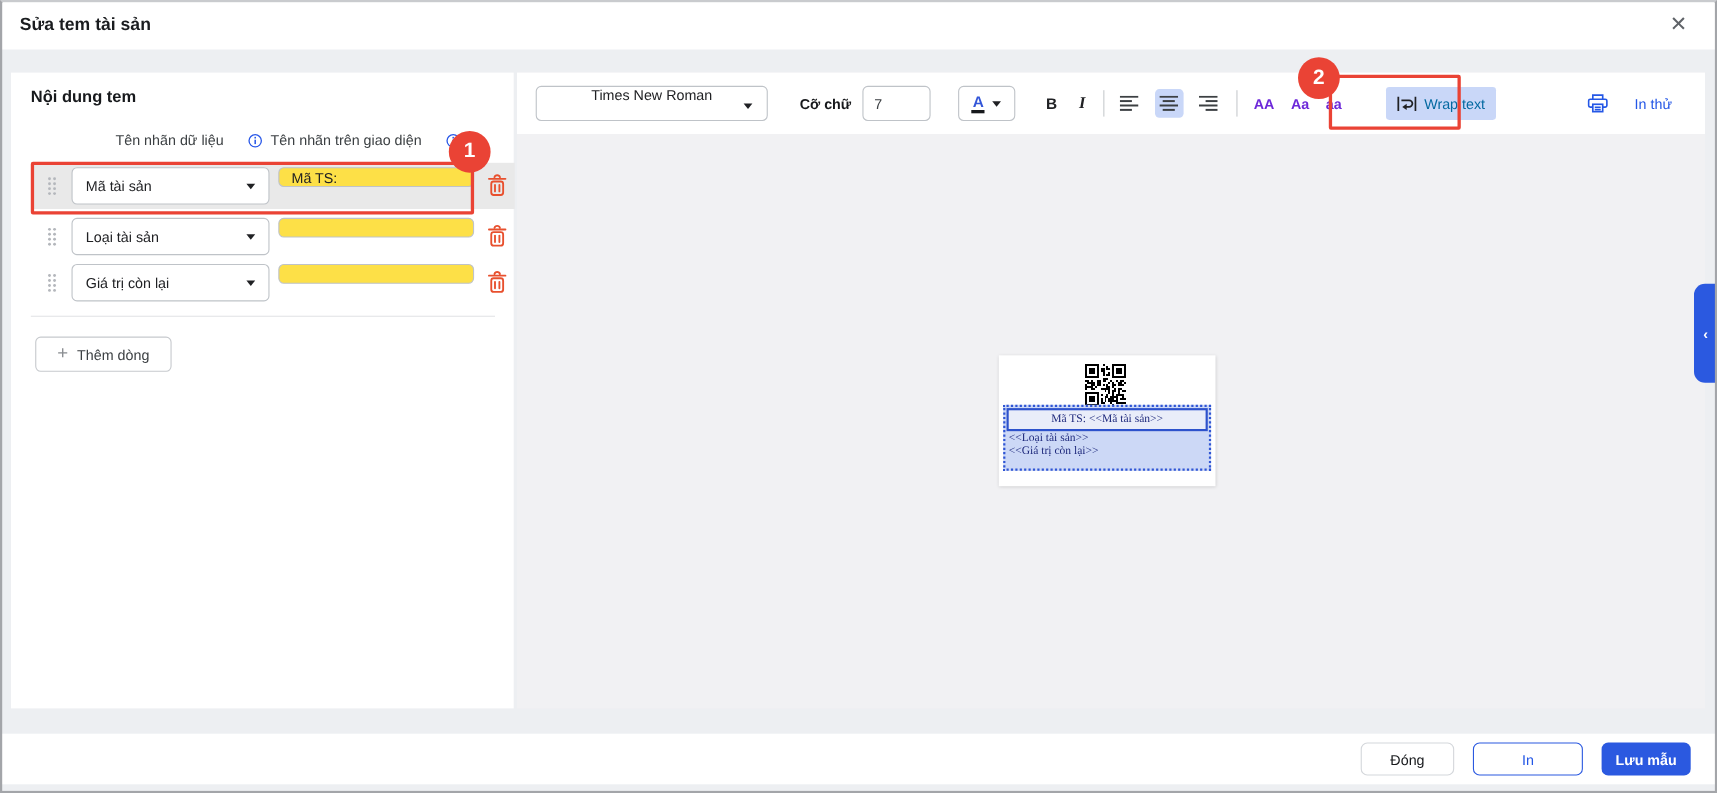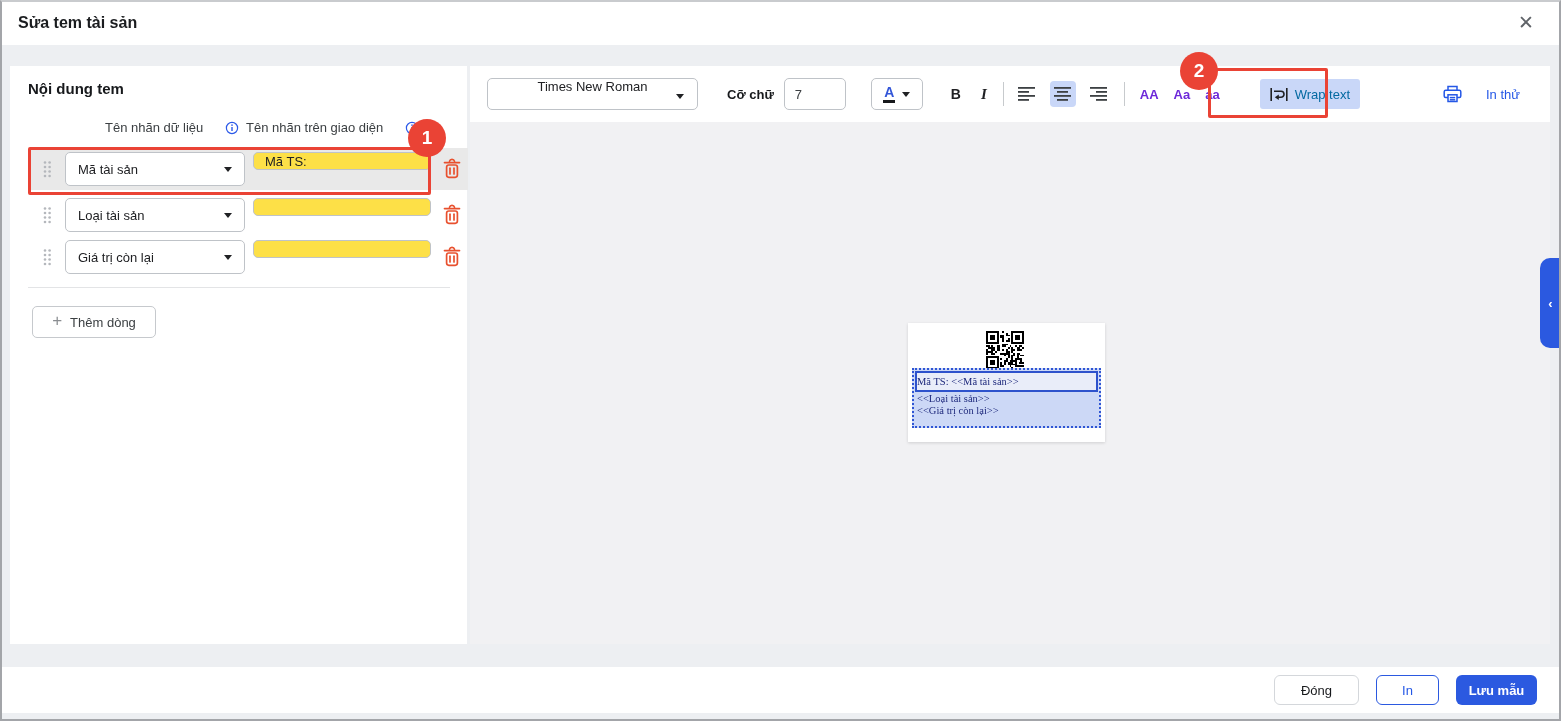--- a/index.html
+++ b/index.html
@@ -47,29 +47,29 @@
   .align-btn.active { background:#c9d7f8; }
   .case-btn { font-size:13px; font-weight:700; color:#6d28d9; cursor:pointer; }
   .wrap-btn { margin-left:40px; height:30px; background:#c9d7f8; border-radius:3px; display:flex; align-items:center; gap:7px; padding:0 10px; font-size:13px; color:#0369a1; cursor:pointer; }
   .print-test { margin-left:auto; margin-right:30px; display:flex; align-items:center; gap:24px; font-size:13px; color:#2457e6; cursor:pointer; }
 
   
   .canvas { position:absolute; left:0; top:56px; width:100%; height:522px; background:#f1f1f3; }
   .label-card { position:absolute; left:438px; top:201px; width:197px; height:119px; background:#fff; box-shadow:0 1px 3px rgba(0,0,0,.14); }
   .qr { position:absolute; left:78px; top:8px; width:38px; height:38px; }
   .text-block { position:absolute; left:4px; top:45px; width:189px; height:60px; border:2px dotted #2f55d4; background:#ccd8f6; cursor:move; }
-  .line1-box { margin:1px; height:21px; border:2px solid #2d52cc; background:#e9edf9; display:flex; align-items:center; }
+  .line1-box { margin:1px; height:21px; border:2px solid #2d52cc; background:#e9edf9; display:flex; align-items:center; justify-content:center; }
   .preview-text { font-family:"Liberation Serif", "DejaVu Serif", serif; font-size:10.5px; color:#1f2a7d; white-space:nowrap; }
   .line-left { padding-left:3px; line-height:11.5px; }
 
   
   .footer { position:absolute; left:0; top:667px; width:100%; height:46px; background:#fff; display:flex; align-items:center; justify-content:flex-end; gap:17px; padding-right:24px; }
   .btn { height:30px; border-radius:6px; font-size:13px; display:flex; align-items:center; justify-content:center; cursor:pointer; font-family:"Liberation Sans", sans-serif; }
   .btn-close { width:85px; background:#fff; border:1px solid #d4d7db; color:#17191c; }
-  .btn-print { width:63px; background:#fff; border:1.5px solid #2b59e0; color:#2457e6; }
+  .btn-print { width:100px; background:#fff; border:1.5px solid #2b59e0; color:#2457e6; }
   .btn-save  { width:81px; background:#2b59e0; border:none; color:#fff; font-weight:600; }
 
   
   .side-tab { position:absolute; right:0; top:258px; width:21px; height:90px; background:#2b59e0; border-radius:10px 0 0 10px; display:flex; align-items:center; justify-content:center; color:#fff; font-size:13px; font-weight:700; cursor:pointer; z-index:40; }
 
   
   .anno-rect { position:absolute; border:3px solid #ea4335; border-radius:2px; pointer-events:none; z-index:30; }
   .rect-1 { left:28px; top:147px; width:403px; height:48px; }
   .rect-2 { left:1208px; top:68px; width:120px; height:50px; }
   .anno-badge { position:absolute; width:38px; height:38px; border-radius:50%; background:#ea4335; color:#fff; font-size:19px; font-weight:700; display:flex; align-items:center; justify-content:center; z-index:31; }

